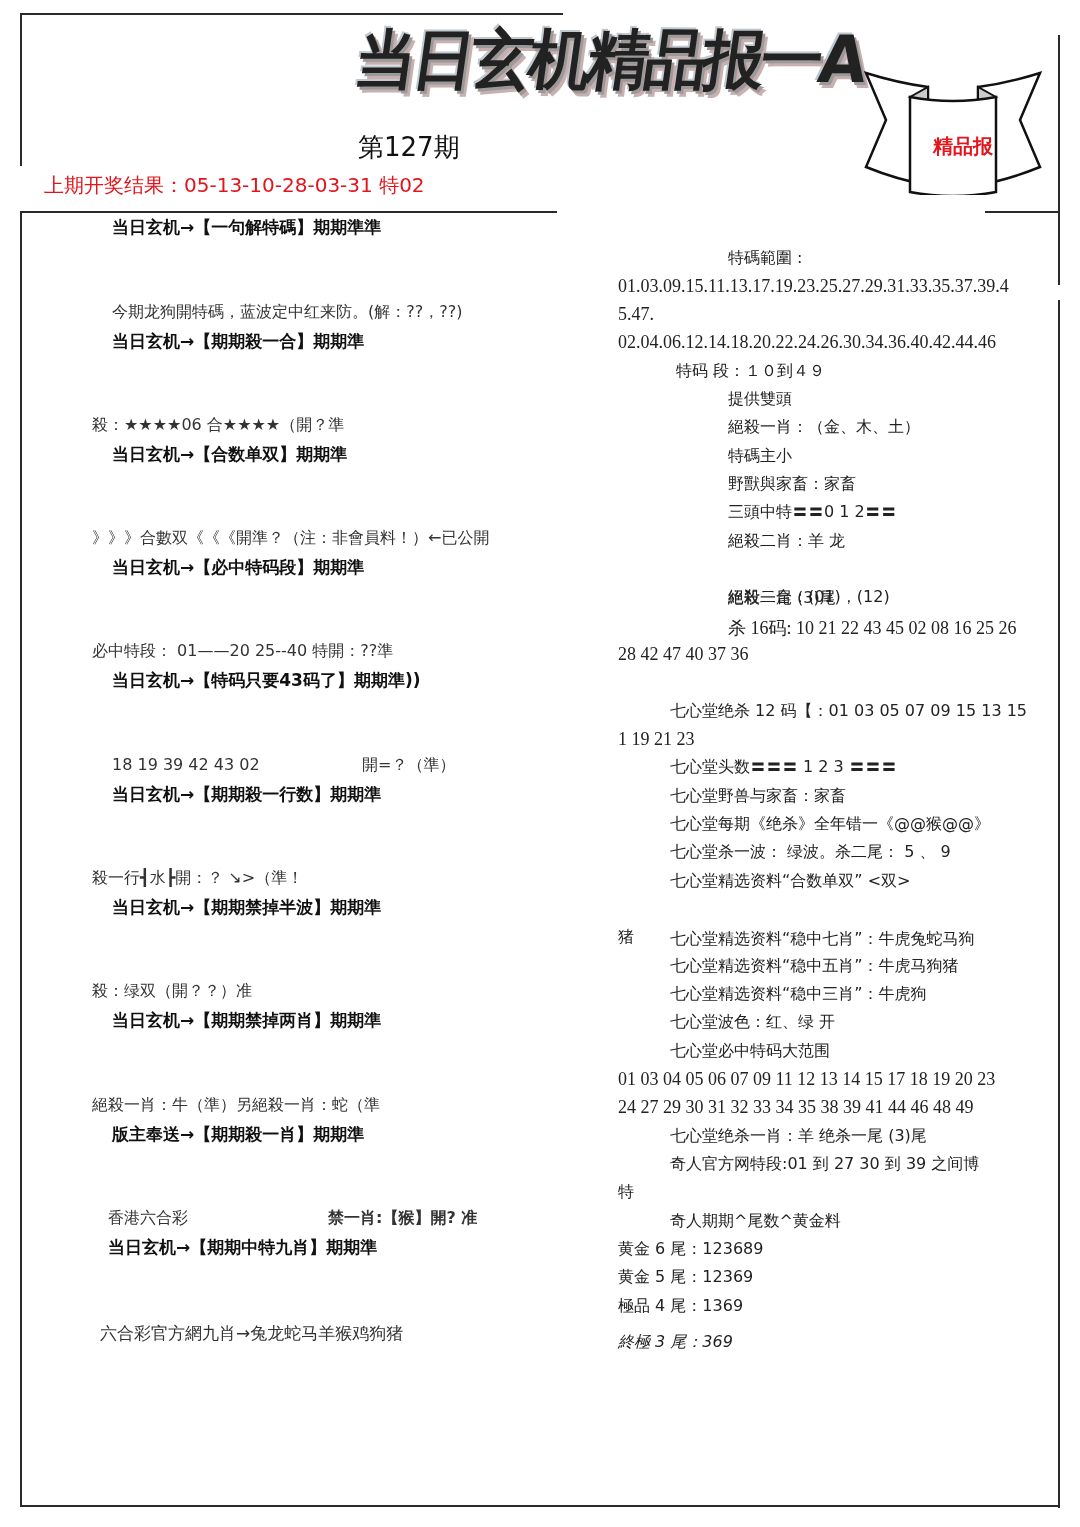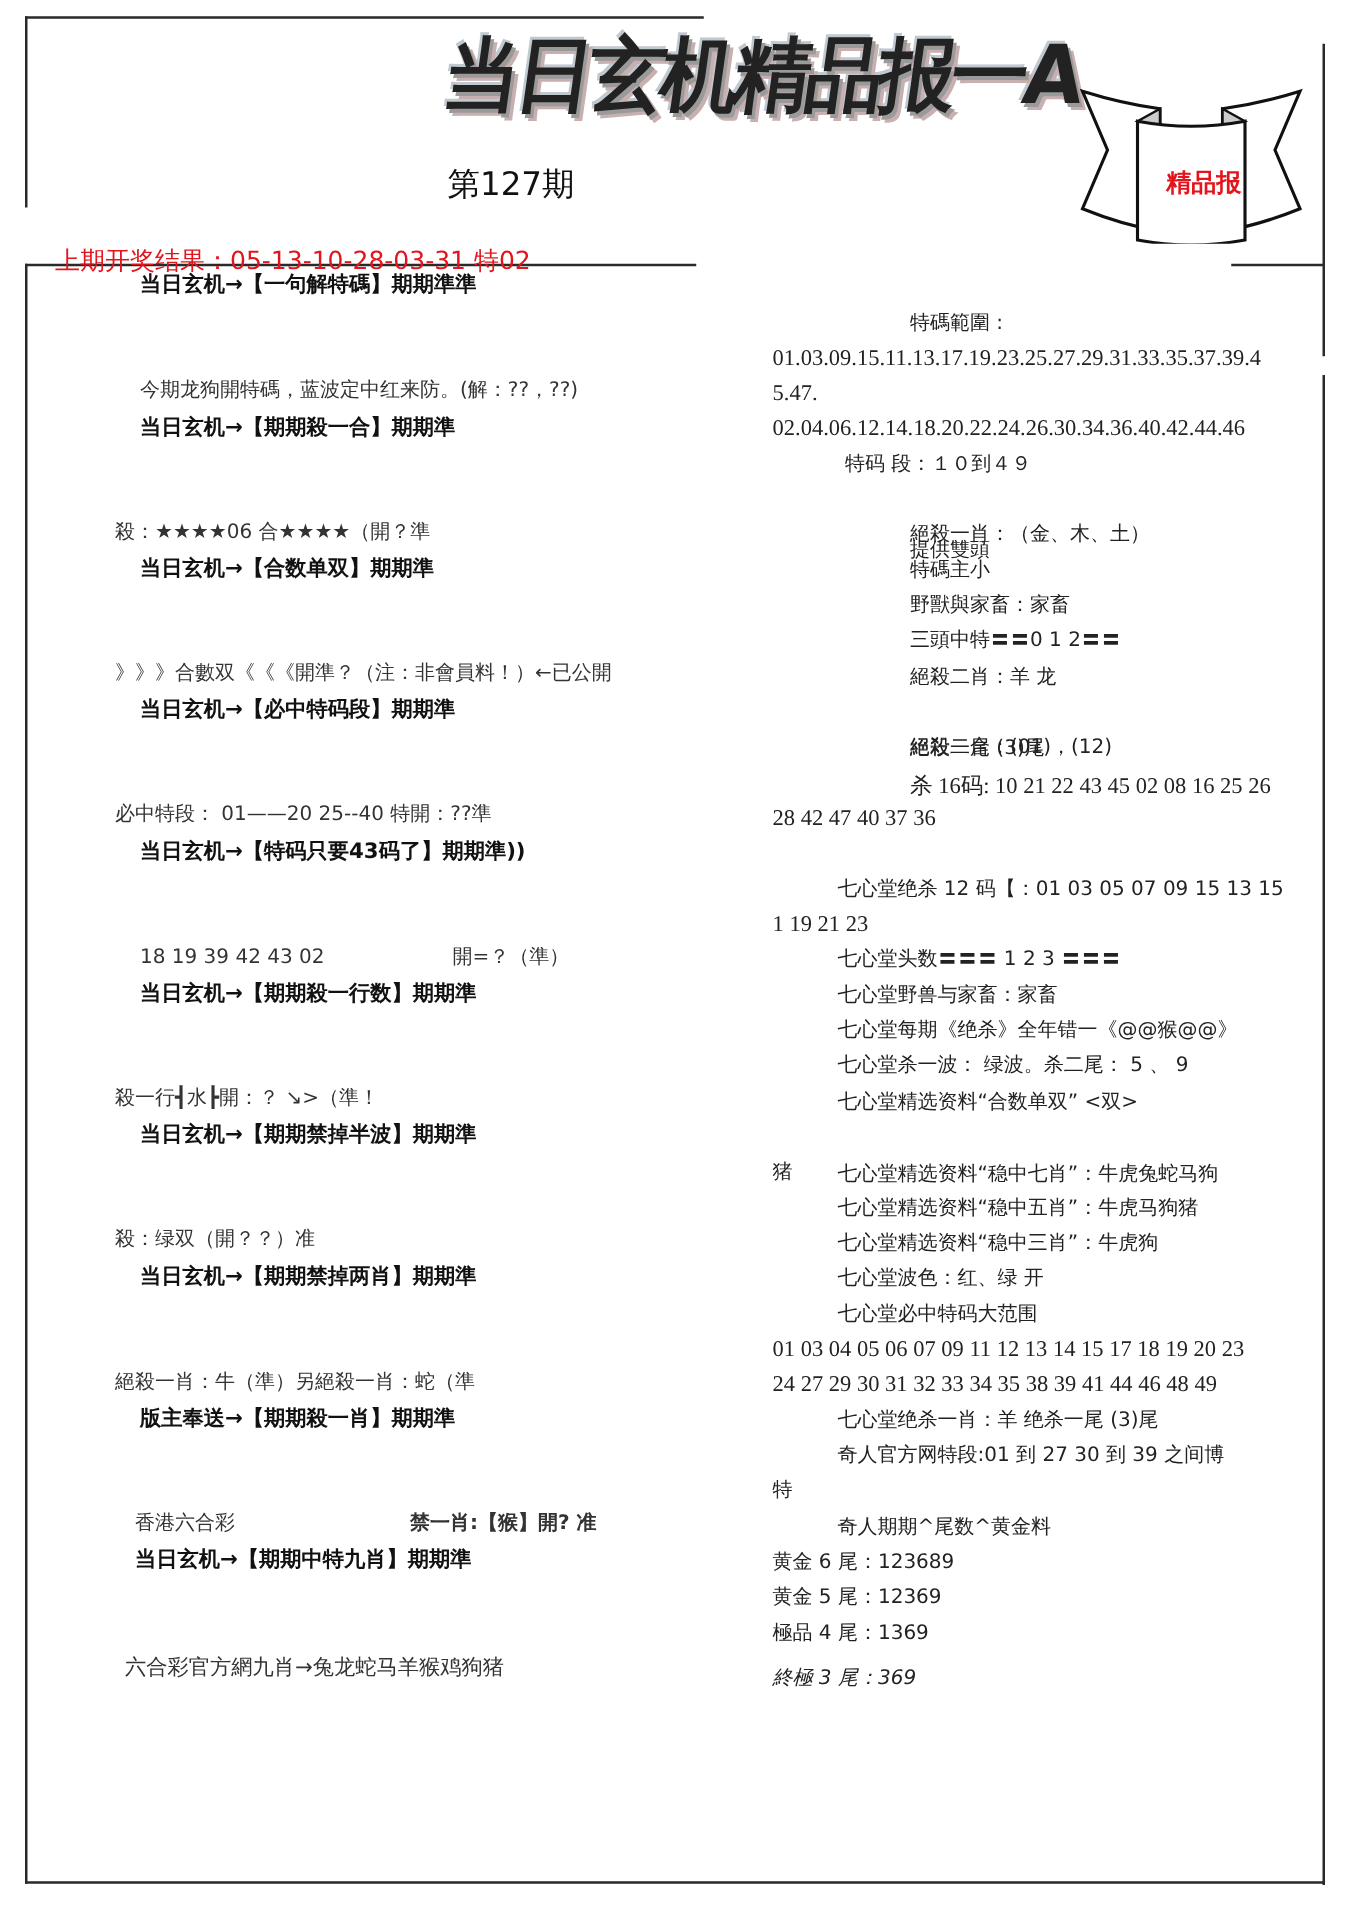--- a/index.html
+++ b/index.html
@@ -5,21 +5,21 @@
   html, body { margin:0; padding:0; background:#ffffff; }
   body { width:1080px; height:1527px; position:relative; overflow:hidden;
          font-family:"DejaVu Serif", "Liberation Serif", serif; color:#1a1a1a; }
   .line { position:absolute; background:#2a2a2a; }
   .abs { position:absolute; white-space:nowrap; }
   .title-banner { position:absolute; left:355px; top:18px; font-family:"DejaVu Sans", sans-serif;
     font-size:62px; font-weight:bold; letter-spacing:-4px; color:#222;
     text-shadow: 3px 3px 0 #9a9a9a, 6px 6px 0 #c9b0b0, -2px -2px 0 #c0c8d0;
     transform: skewX(-8deg) scaleY(1.05); }
   .issue { position:absolute; left:358px; top:130px; font-family:"DejaVu Sans", sans-serif; font-size:26px; color:#111; }
-  .last-result { position:absolute; left:44px; top:172px; font-family:"DejaVu Sans", sans-serif; font-size:20px; color:#e2141c;margin-top:23px; }
+  .last-result { position:absolute; left:44px; top:172px; font-family:"DejaVu Sans", sans-serif; font-size:20px; color:#e2141c; }
   .badge-wrap { position:absolute; left:860px; top:60px; width:200px; width:180px; height:140px; }
   .left-col .bold { font-weight:bold; font-family:"DejaVu Sans", sans-serif; font-size:17px; color:#111;text-align:right; }
   .left-col .plain { font-family:"DejaVu Sans", sans-serif; font-size:16px; color:#333; }
   .right-col .r { font-family:"Liberation Serif", serif; font-size:18px; color:#222; }
   .right-col .rs { font-family:"DejaVu Sans", sans-serif; font-size:16px; color:#222; }
 </style>
 </head>
 <body>
 
 <div class="line" style="left:20px;top:13px;width:543px;height:2px;"></div>
@@ -80,21 +80,21 @@
 
   <div class="abs plain" style="left:100px;top:1322px;font-size:17px;">六合彩官方網九肖→兔龙蛇马羊猴鸡狗猪</div>
 </div>
 
 <div class="right-col">
   <div class="abs rs" style="left:728px;top:248px;">特碼範圍 :</div>
   <div class="abs r" style="left:618px;top:276px;">01.03.09.15.11.13.17.19.23.25.27.29.31.33.35.37.39.4</div>
   <div class="abs r" style="left:618px;top:304px;">5.47.</div>
   <div class="abs r" style="left:618px;top:332px;">02.04.06.12.14.18.20.22.24.26.30.34.36.40.42.44.46</div>
   <div class="abs rs" style="left:676px;top:361px;">特码 段：１０到４９</div>
-  <div class="abs rs" style="left:728px;top:389px;margin-top:41px;">提供雙頭</div>
+  <div class="abs rs" style="left:728px;top:389px;">提供雙頭</div>
   <div class="abs rs" style="left:728px;top:417px;">絕殺一肖：（金、木、土）</div>
   <div class="abs rs" style="left:728px;top:446px;">特碼主小</div>
   <div class="abs rs" style="left:728px;top:474px;">野獸與家畜：家畜</div>
   <div class="abs rs" style="left:728px;top:502px;">三頭中特〓〓0 1 2〓〓</div>
   <div class="abs rs" style="left:728px;top:531px;">絕殺二肖：羊  龙</div>
   <div class="abs rs" style="left:728px;top:587px;">絕殺二合：(01)，(12)</div>
   <div class="abs rs" style="left:728px;top:588px;">絕殺一尾 (3)尾</div>
   <div class="abs r" style="left:728px;top:616px;">杀 16码: 10 21 22 43 45 02 08 16 25 26</div>
   <div class="abs r" style="left:618px;top:644px;">28 42 47 40 37 36</div>
 

